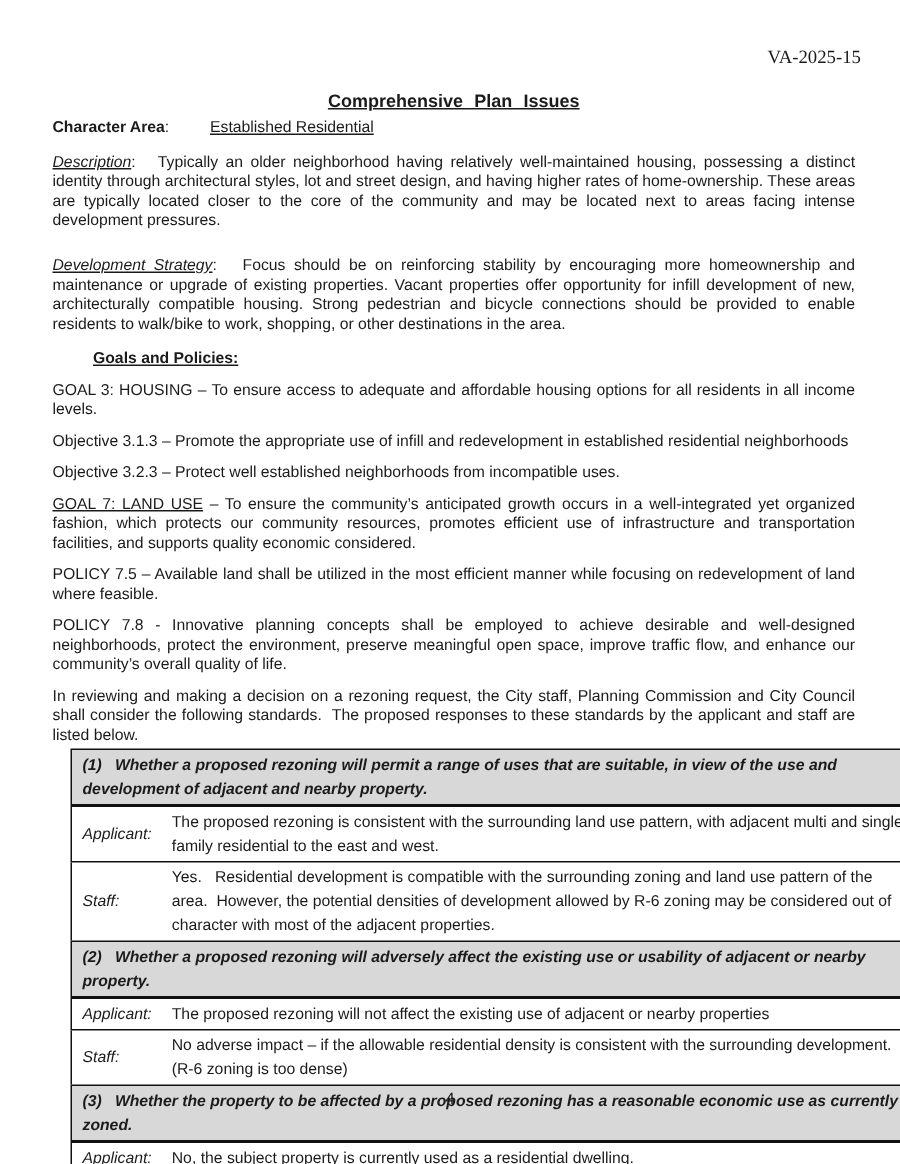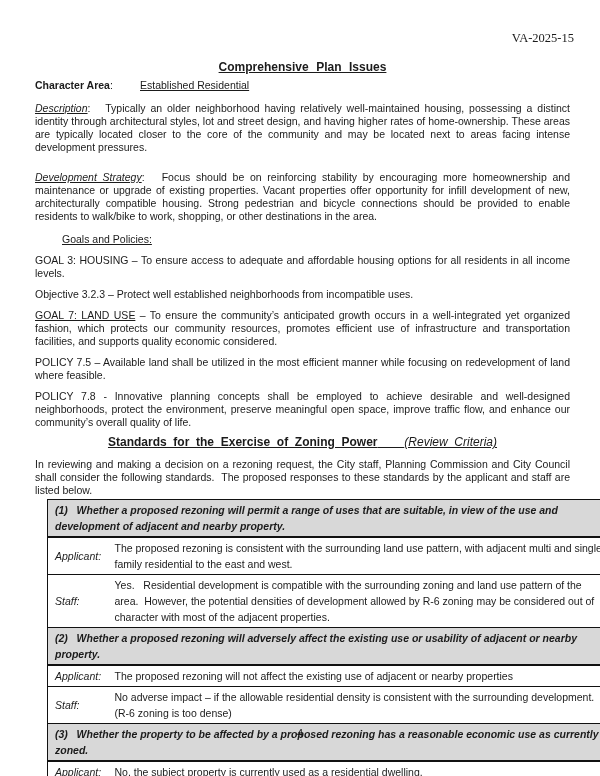--- a/index.html
+++ b/index.html
@@ -37,21 +37,21 @@
   .char-value { text-decoration:underline; }
 
   .para { margin:10px 0 0 0; text-align:justify; }
   .para.mt17 { margin-top:17px; }
   .lead { font-style:italic; }
   .lead .u { text-decoration:underline; }
   .lead::after { content:":\00a0\00a0\00a0"; font-style:normal; }
 
   .goals-head {
     margin:10px 0 0 27px;
-    font-weight:normal;
+    font-weight:bold;
   }
   .goals-head span { text-decoration:underline; }
 
   .goal-item { margin:8px 0 0 0; text-align:justify; }
   .goal-lead { text-decoration:underline; }
 
   .standards-head {
     margin-top:6px;
     text-align:center;
     font-size:12px; line-height:15px;
@@ -115,35 +115,35 @@
     </div>
 
     <div class="goals-head">
       <span>Goals and Policies:</span>
     </div>
 
     <div class="goal-item">
       <span>GOAL 3: HOUSING – To ensure access to adequate and affordable housing options for all residents in all income levels.</span>
     </div>
     <div class="goal-item">
+      <span>Objective 3.1.3 – Promote the appropriate use of infill and redevelopment in established residential neighborhoods</span>
+    </div>
+    <div class="goal-item">
       <span>Objective 3.2.3 – Protect well established neighborhoods from incompatible uses.</span>
     </div>
     <div class="goal-item">
       <span class="goal-lead">GOAL 7: LAND USE</span><span> – To ensure the community’s anticipated growth occurs in a well-integrated yet organized fashion, which protects our community resources, promotes efficient use of infrastructure and transportation facilities, and supports quality economic considered.</span>
     </div>
     <div class="goal-item">
       <span>POLICY 7.5 – Available land shall be utilized in the most efficient manner while focusing on redevelopment of land where feasible.</span>
     </div>
     <div class="goal-item">
       <span>POLICY 7.8 - Innovative planning concepts shall be employed to achieve desirable and well-designed neighborhoods, protect the environment, preserve meaningful open space, improve traffic flow, and enhance our community’s overall quality of life.</span>
     </div>
 
-    <div class="standards-head">
-      <span class="wrap"><span class="main">Standards for the Exercise of Zoning Power</span>&nbsp;&nbsp;&nbsp;&nbsp;<span class="note">(Review Criteria)</span></span>
-    </div>
 
     <div class="intro">In reviewing and making a decision on a rezoning request, the City staff, Planning Commission and City Council shall consider the following standards.&nbsp; The proposed responses to these standards by the applicant and staff are listed below.</div>
 
     <table class="review">
       <colgroup>
           <col class="c-label">
           <col>
         </colgroup>
       <tbody>
         <tr class="criterion">

